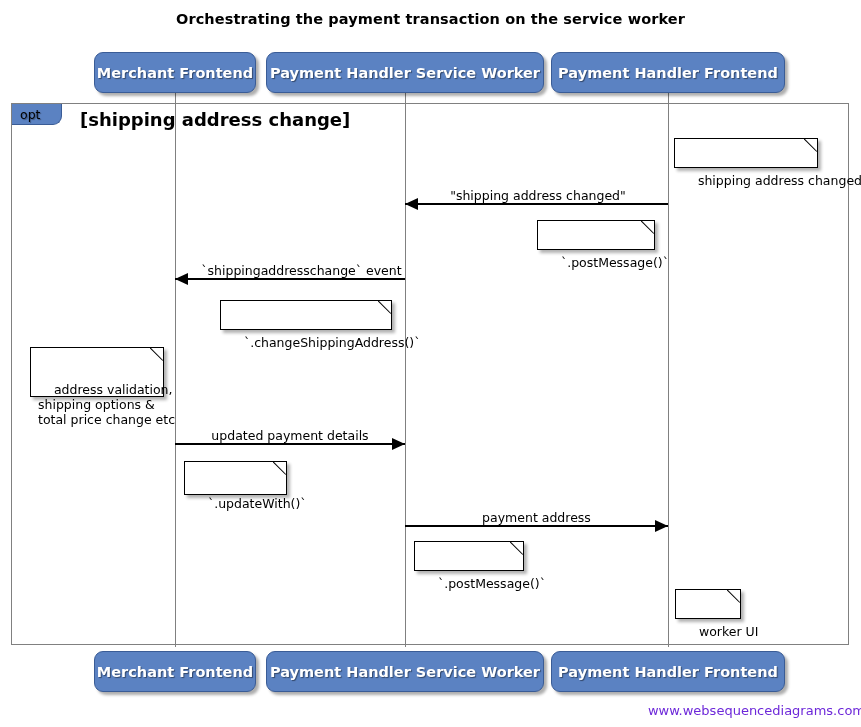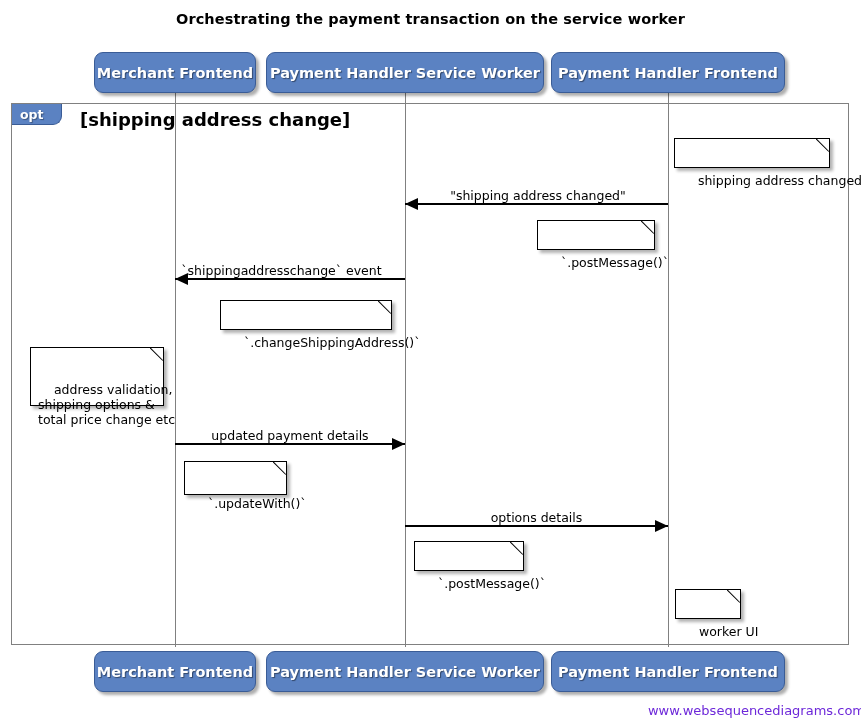--- a/index.html
+++ b/index.html
@@ -68,23 +68,23 @@
     position: absolute;
     box-sizing: border-box;
     border: 1px solid #808080;
     background: transparent;
   }
   .fragment-badge {
     position: absolute;
     box-sizing: border-box;
     height: 21px;
     background: #5b82c2;
-    color: #ffffff;
+    color: #000000;
     font-size: 12.5px;
-    font-weight: bold;
+    font-weight: normal;
     display: flex;
     align-items: center;
     padding-left: 8px;
     border-right: 1px solid #3a5c96;
     border-bottom: 1px solid #3a5c96;
     border-radius: 0 0 9px 0;
     text-shadow: 1px 1px 1px rgba(0,0,0,0.35);
   }
   .fragment-guard {
     position: absolute;
@@ -179,60 +179,60 @@
   <div class="participant" style="left:94px; top:52px; width:162px;">
     <span>Merchant Frontend</span>
   </div>
   <div class="participant" style="left:266px; top:52px; width:278px;">
     <span>Payment Handler Service Worker</span>
   </div>
   <div class="participant" style="left:551px; top:52px; width:234px;">
     <span>Payment Handler Frontend</span>
   </div>
 
-  <div class="note" style="left:674px; top:138px; width:156px; height:30px;">
+  <div class="note" style="left:674px; top:138px; width:144px; height:30px;">
     <span class="note-fold-diag"></span>
     <span>shipping address changed</span>
   </div>
 
   <div class="msg-label" style="left:408px; top:188px; width:260px;">"shipping address changed"</div>
   <div class="msg-line" style="left:405px; top:203px; width:263px;"></div>
   <div class="arrowhead left" style="left:405px; top:198px;"></div>
 
   <div class="note" style="left:537px; top:220px; width:118px; height:30px;">
     <span class="note-fold-diag"></span>
     <span>`.postMessage()`</span>
   </div>
 
-  <div class="msg-label" style="left:168px; top:263px; width:227px;">`shippingaddresschange` event</div>
+  <div class="msg-label" style="left:188px; top:263px; width:227px;">`shippingaddresschange` event</div>
   <div class="msg-line" style="left:175px; top:278px; width:230px;"></div>
   <div class="arrowhead left" style="left:175px; top:273px;"></div>
 
   <div class="note" style="left:220px; top:300px; width:172px; height:30px;">
     <span class="note-fold-diag"></span>
     <span>`.changeShippingAddress()`</span>
   </div>
 
-  <div class="note" style="left:30px; top:347px; width:134px; height:59px;">
+  <div class="note" style="left:30px; top:347px; width:134px; height:50px;">
     <span class="note-fold-diag"></span>
     <span>address validation,
 shipping options &amp;
 total price change etc</span>
   </div>
 
   <div class="msg-label" style="left:175px; top:428px; width:230px;">updated payment details</div>
   <div class="msg-line" style="left:175px; top:443px; width:230px;"></div>
   <div class="arrowhead right" style="left:392px; top:438px;"></div>
 
   <div class="note" style="left:184px; top:461px; width:103px; height:34px;">
     <span class="note-fold-diag"></span>
     <span>`.updateWith()`</span>
   </div>
 
-  <div class="msg-label" style="left:405px; top:510px; width:263px;">options details</div>
+  <div class="msg-label" style="left:405px; top:510px; width:263px;">payment address</div>
   <div class="msg-line" style="left:405px; top:525px; width:263px;"></div>
   <div class="arrowhead right" style="left:655px; top:520px;"></div>
 
   <div class="note" style="left:414px; top:541px; width:110px; height:30px;">
     <span class="note-fold-diag"></span>
     <span>`.postMessage()`</span>
   </div>
 
   <div class="note" style="left:675px; top:589px; width:66px; height:30px;">
     <span class="note-fold-diag"></span>

